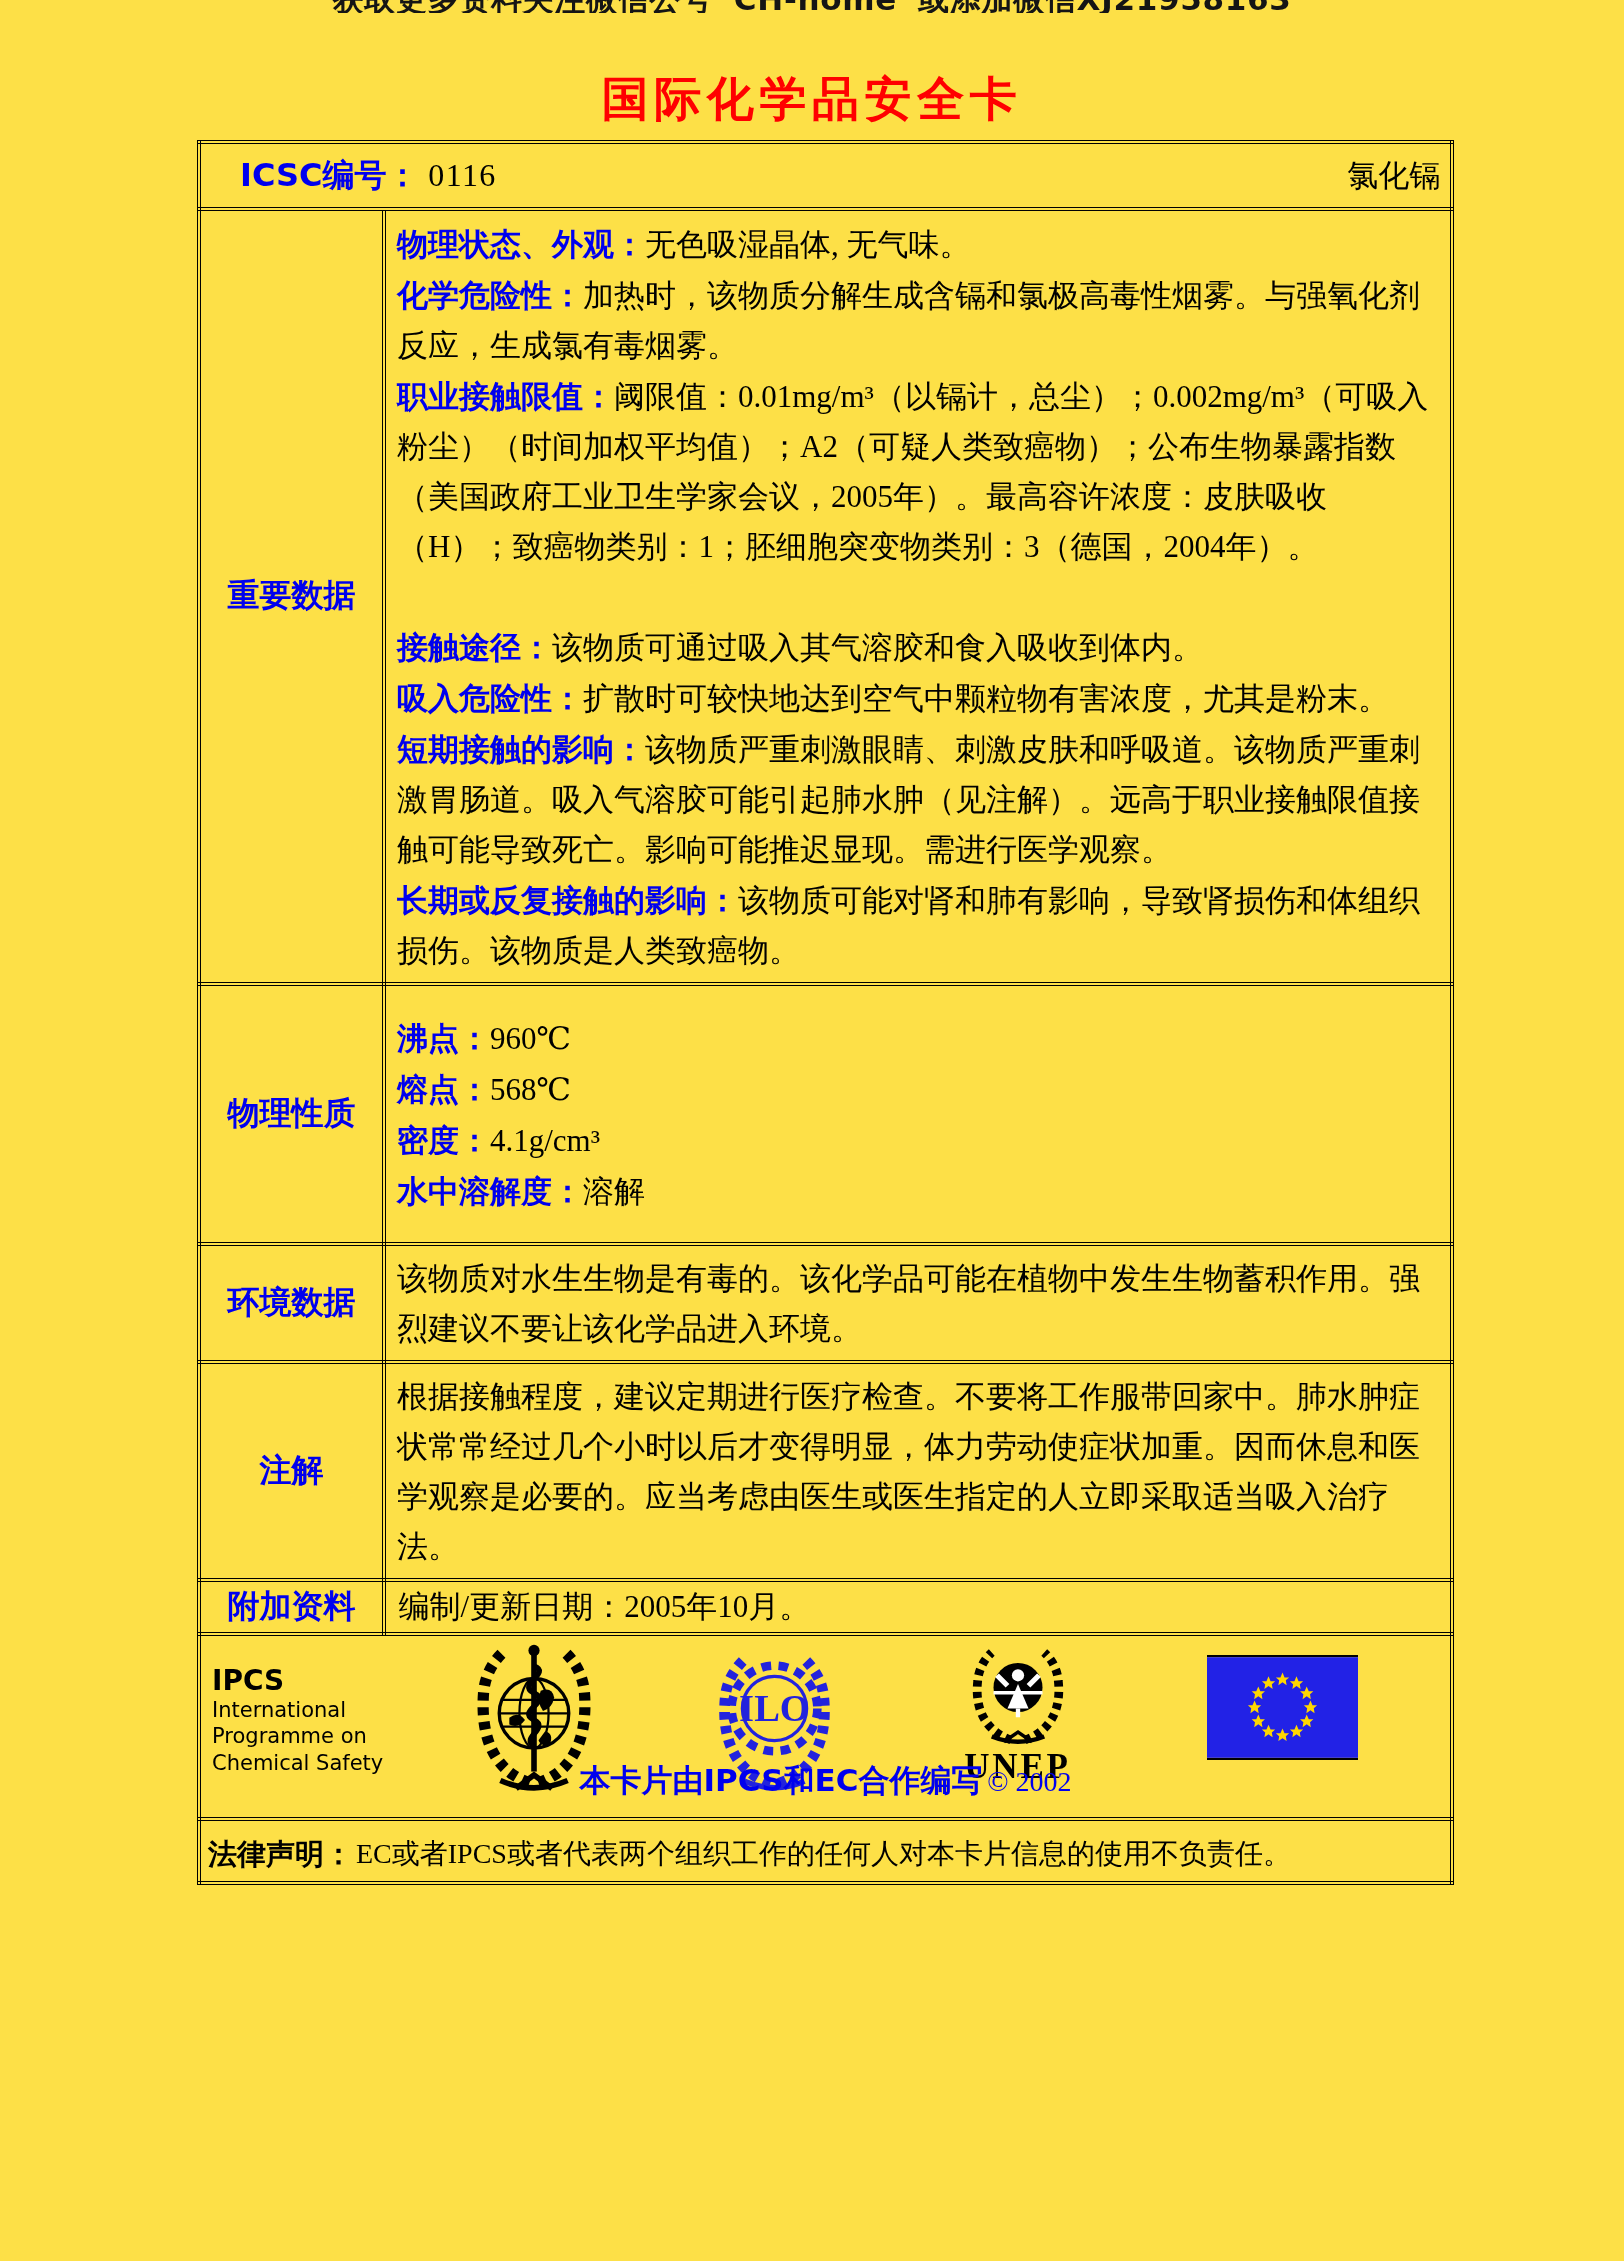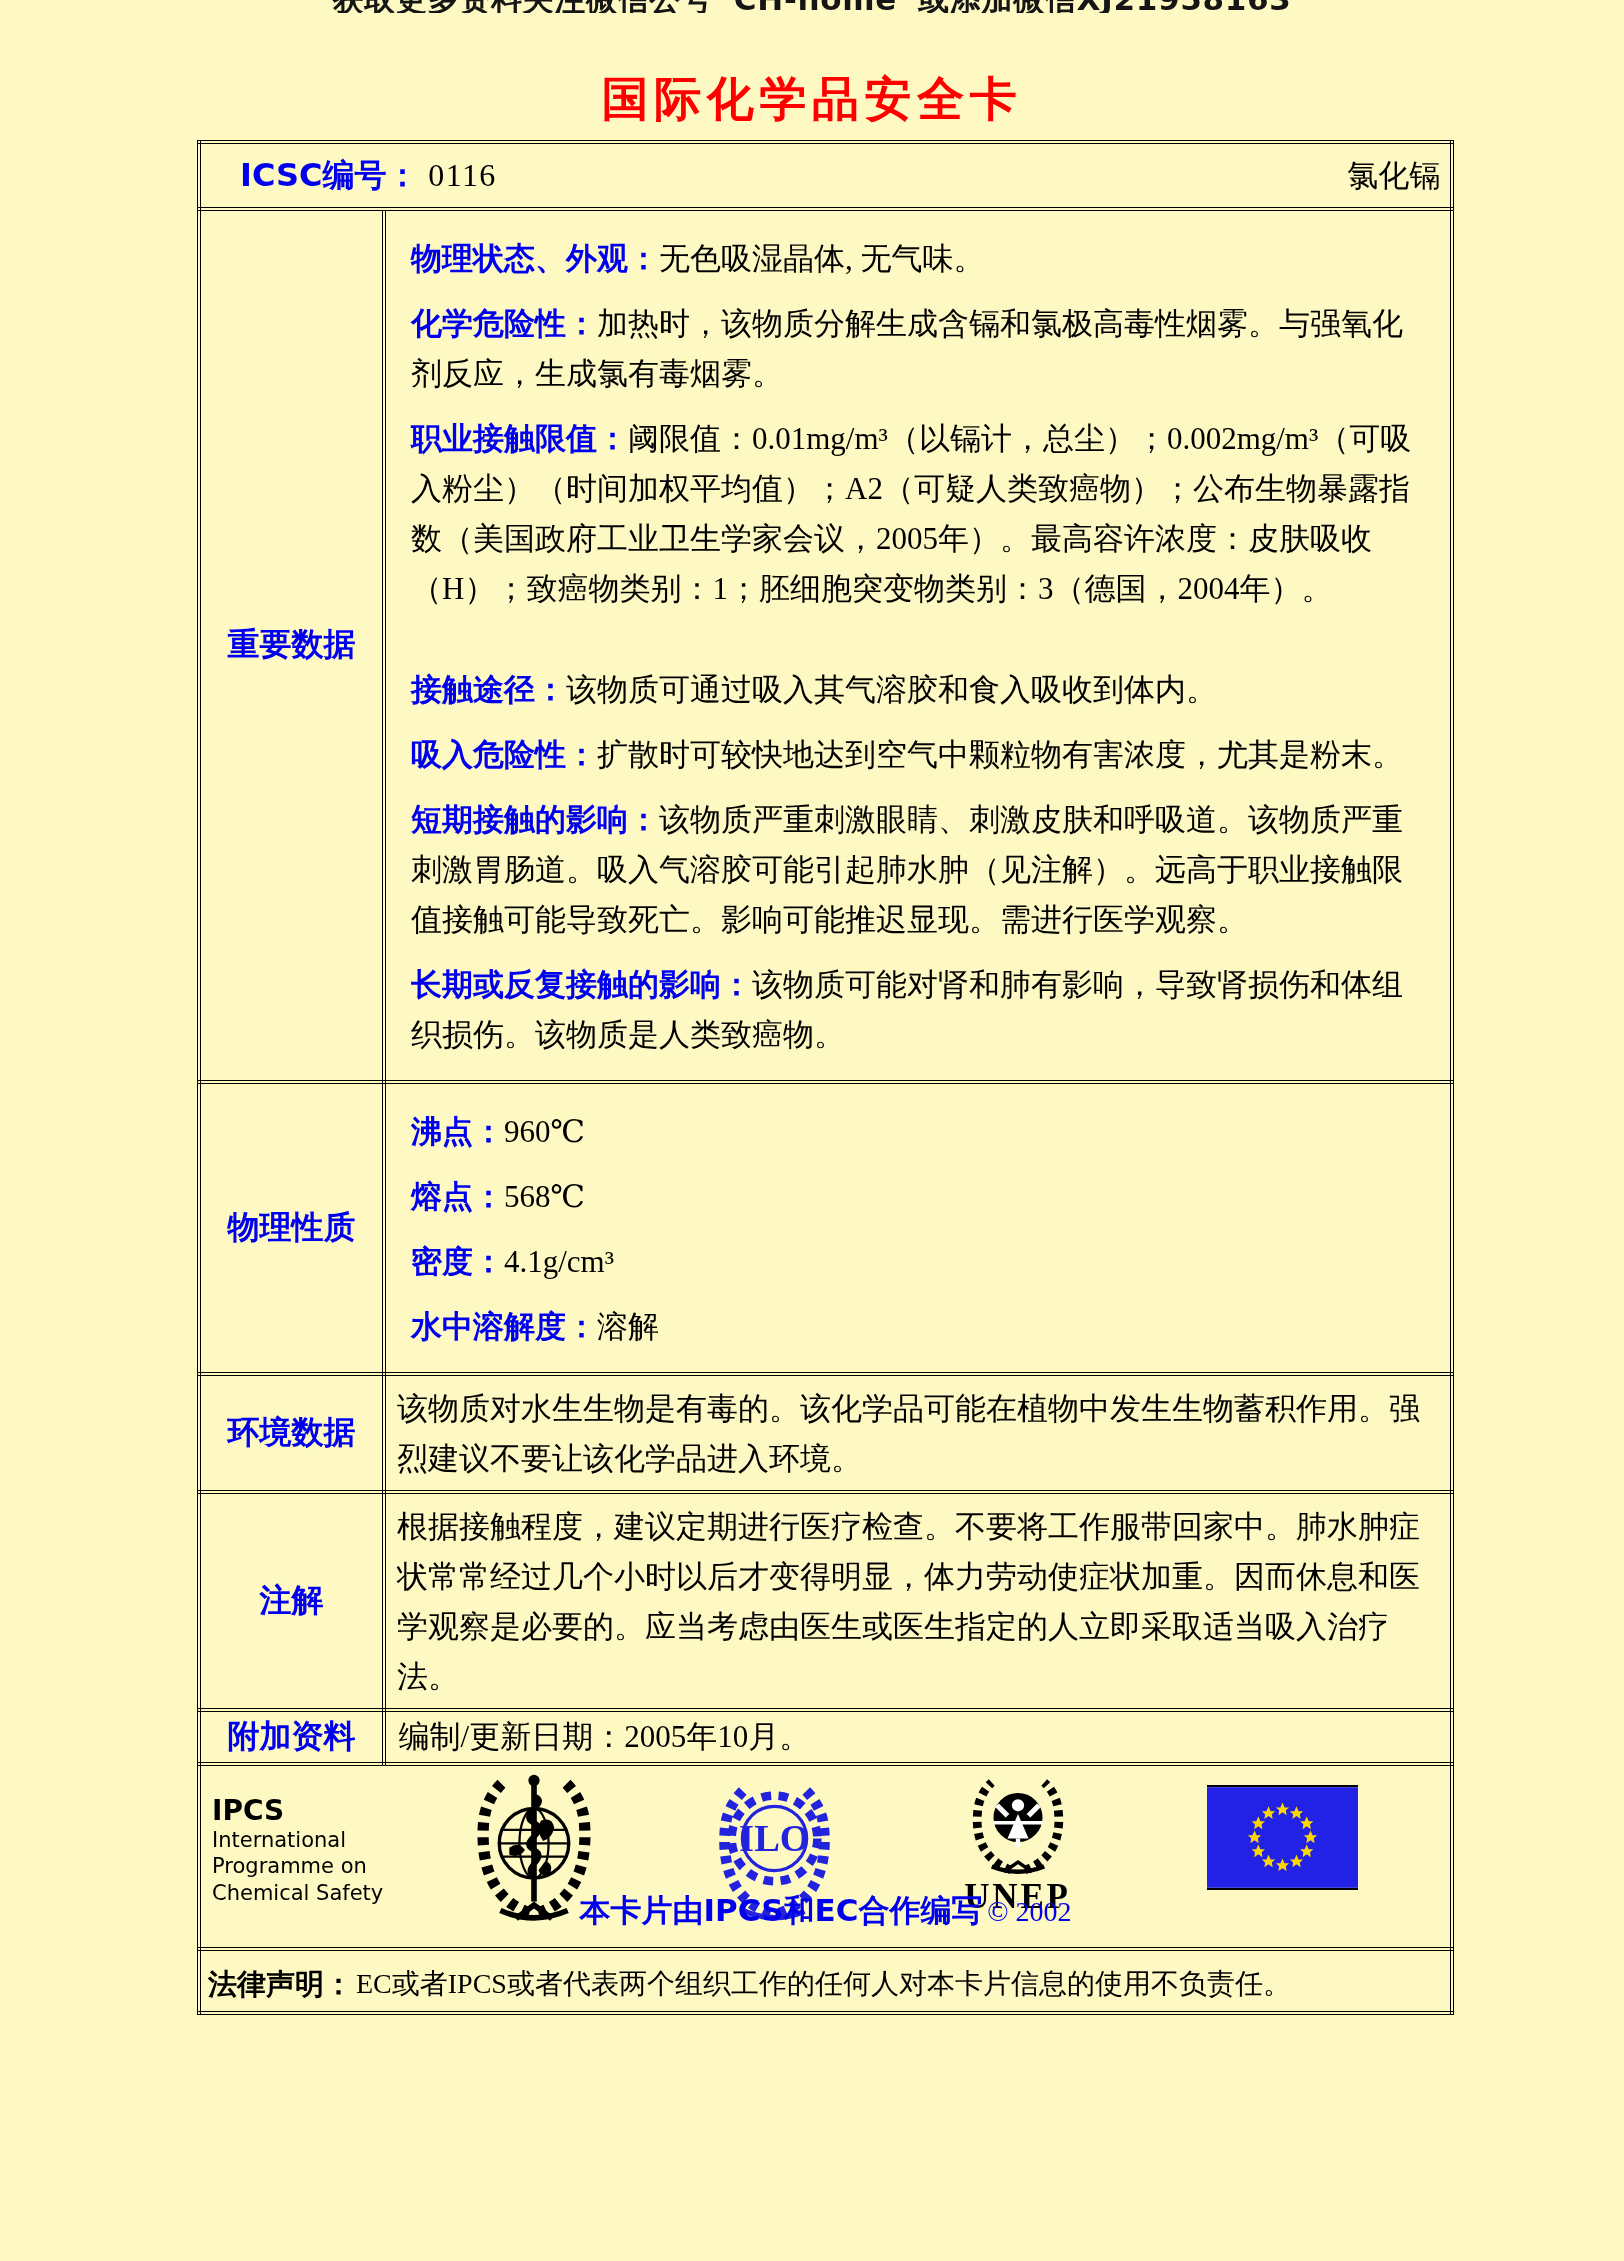--- a/index.html
+++ b/index.html
@@ -1,18 +1,18 @@
 <!DOCTYPE html>
 <html style="font-size:11px"><head>
 <meta charset="utf-8">
 <style>
   * { margin:0; padding:0; box-sizing:border-box; }
   html,body { background:#fff; }
   .page {
-    position:relative; width:1624px; height:2261px; background:#fef9c3;
+    position:relative; width:1624px; height:2261px; background:#fde047;
     overflow:hidden; font-family:"Liberation Serif","DejaVu Serif",serif; color:#000;
   }
   
   .watermark-clip { position:absolute; top:0; left:0; width:100%; height:13.3px; overflow:hidden; }
   .watermark-text {
     position:relative; top:-21px; display:block; text-align:center;
     font-family:"DejaVu Sans","Liberation Sans",sans-serif; font-weight:700;
     font-size:31px; color:#151515; letter-spacing:0.7px; white-space:nowrap;
   }
   .doc-title {
@@ -38,21 +38,21 @@
     color:#0000ee; font-family:"DejaVu Sans","Liberation Sans",sans-serif;
     font-weight:600;
   }
   
   .icsc-flex { display:flex; justify-content:space-between; align-items:center; padding:0 9.8px 0 7px; }
   .icsc-left { display:flex; align-items:center;margin-left:32px; }
   .icsc-label { color:#0000ee; font-family:"DejaVu Sans","Liberation Sans",sans-serif; font-weight:700; font-size:32px; }
   .icsc-number { font-size:32px; margin-left:9.8px; letter-spacing:1.4px; }
   .chem-name { font-size:31px; }
   
-  .para { margin:14px; }
+  .para { margin:0; }
   .para.gap { margin-top:50px; }
   
   .phys-cell { line-height:52px; padding-top:12.6px; }
   
   .addl-cell { vertical-align:middle; padding:0 12.6px; font-size:31px; }
   
   td.logos-cell { position:relative; height:185px; padding:0; }
   .ipcs-block { position:absolute; left:11px; top:29px; font-family:"DejaVu Sans","Liberation Sans",sans-serif; }
   .ipcs-acronym { font-weight:700; font-size:28px; line-height:32px; }
   .ipcs-line { font-size:21px; line-height:26.5px; }

